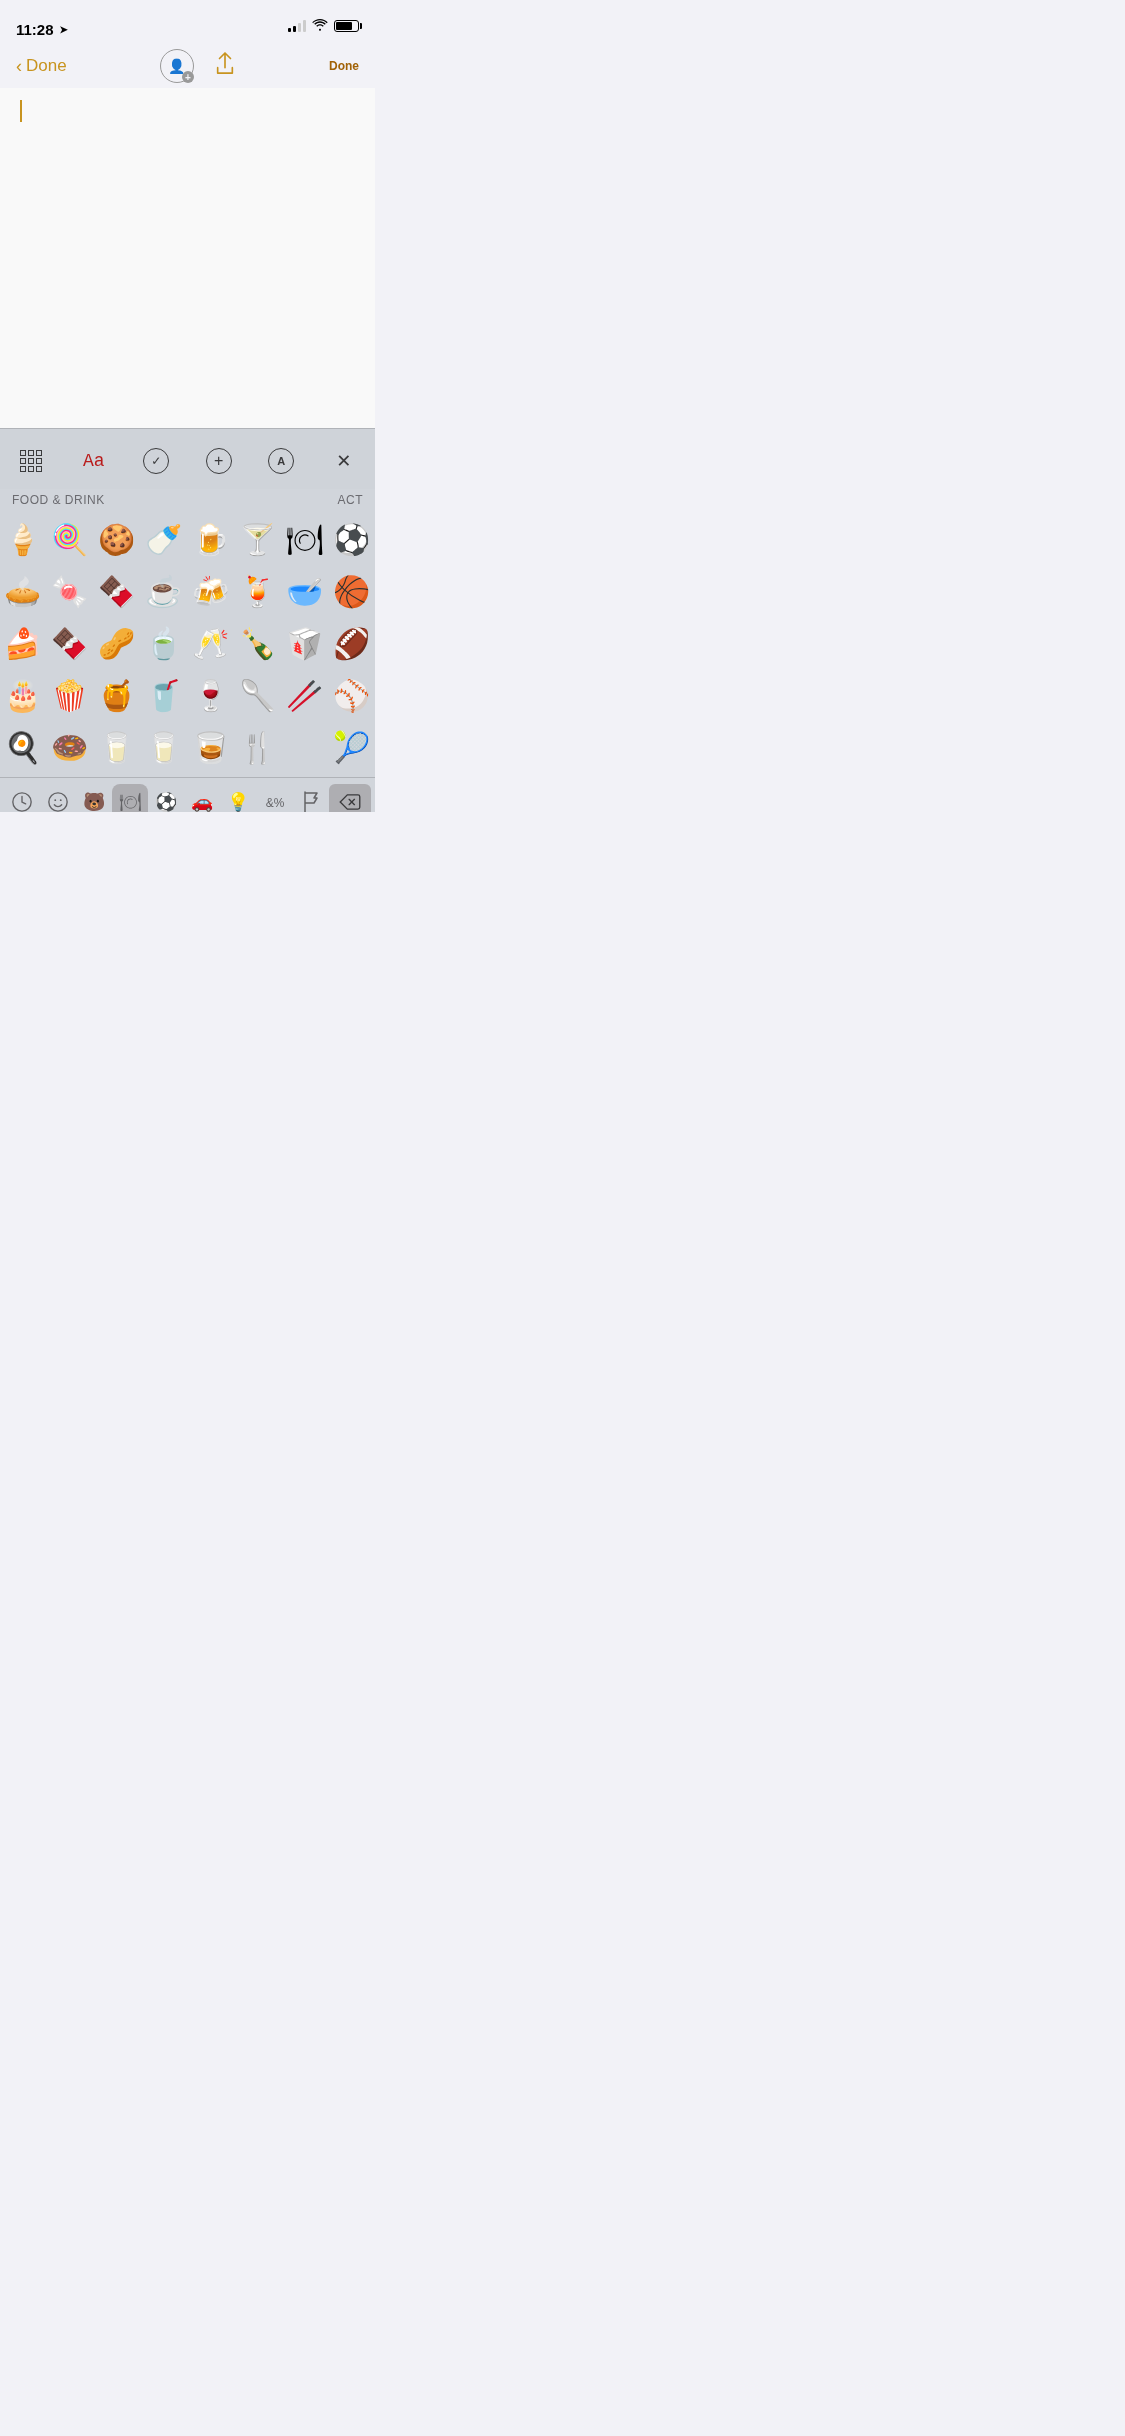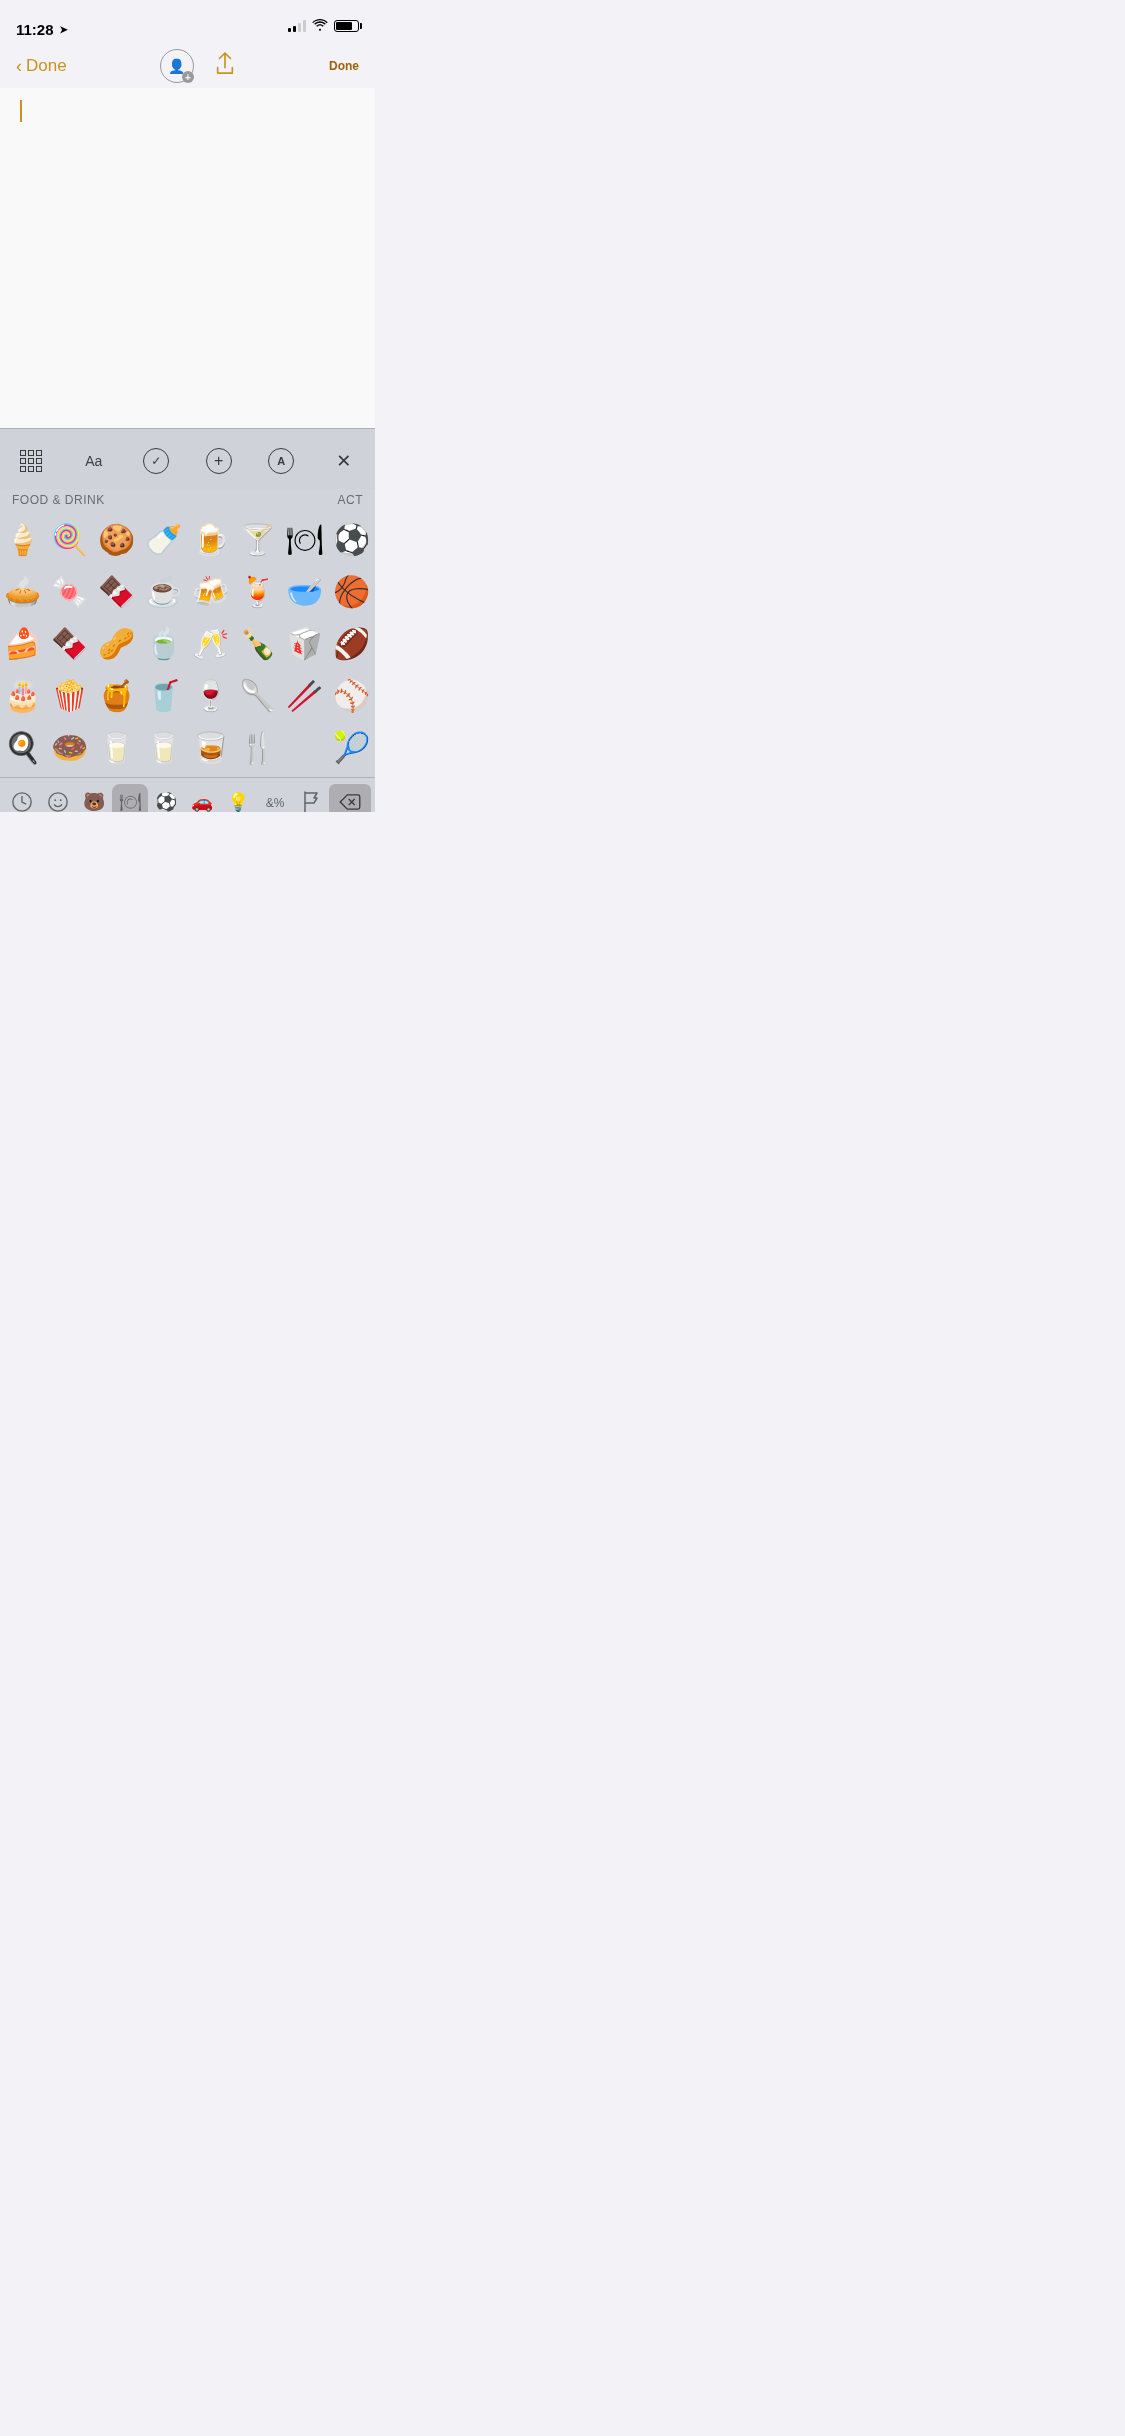--- a/index.html
+++ b/index.html
@@ -186,23 +186,24 @@
       grid-template-columns: repeat(3, 6px);
       grid-template-rows: repeat(3, 6px);
       gap: 2px;
     }
     .toolbar-grid-cell {
       width: 6px;
       height: 6px;
       border: 1px solid #3a3a3c;
     }
     .toolbar-aa {
-      font-size: 14px;
+      font-size: 18px;
       font-weight: 400;
-      color: #404040;
+      color: #b91c1c;
+      font-family: Liberation Mono, monospace;
     }
     .toolbar-circle-icon {
       width: 26px;
       height: 26px;
       border: 1.5px solid #3a3a3c;
       border-radius: 50%;
       display: flex;
       align-items: center;
       justify-content: center;
       font-size: 14px;

